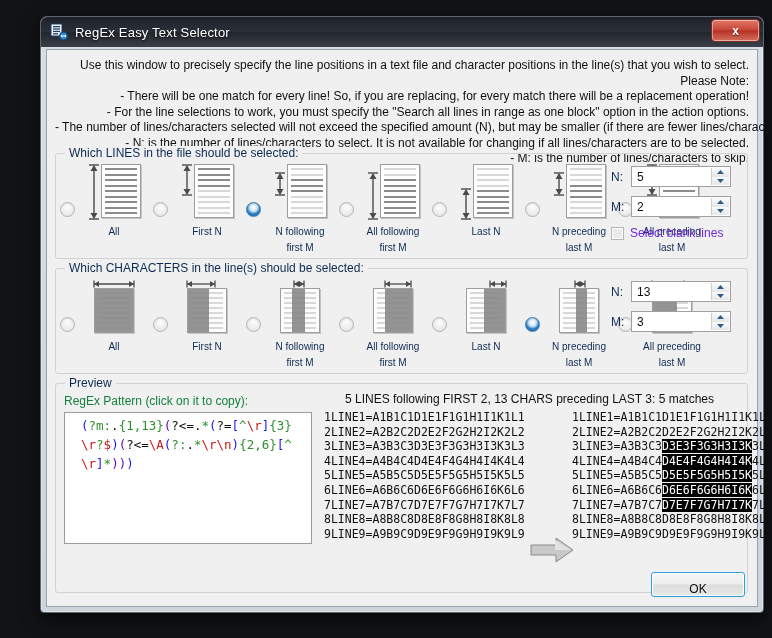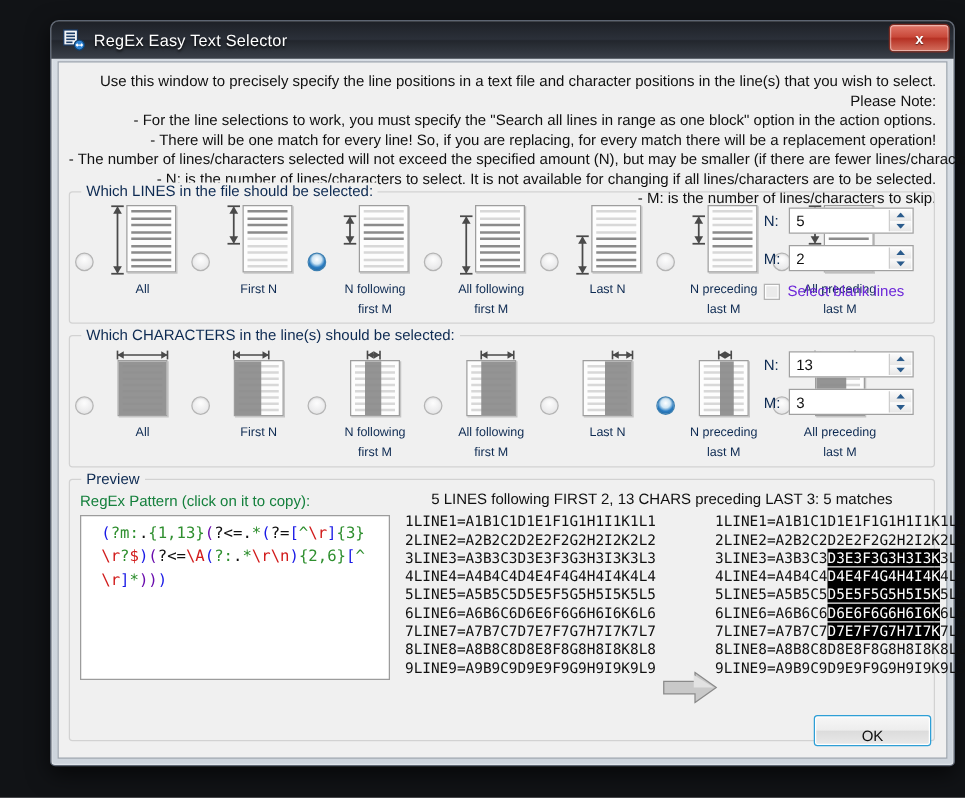--- a/index.html
+++ b/index.html
@@ -171,22 +171,22 @@
       <span class="close-btn">
         <span>x</span>
       </span>
     </div>
 
     <div class="client">
 
       <div class="notes">
         <div>Use this window to precisely specify the line positions in a text file and character positions in the line(s) that you wish to select.</div>
         <div>Please Note:</div>
+        <div>- There will be one match for every line! So, if you are replacing, for every match there will be a replacement operation!</div>
         <div>- For the line selections to work, you must specify the "Search all lines in range as one block" option in the action options.</div>
-        <div>- There will be one match for every line! So, if you are replacing, for every match there will be a replacement operation!</div>
         <div>- The number of lines/characters selected will not exceed the specified amount (N), but may be smaller (if there are fewer lines/characters).</div>
         <div>- N: is the number of lines/characters to select. It is not available for changing if all lines/characters are to be selected.</div>
         <div>- M: is the number of lines/characters to skip.</div>
       </div>
 
       <div class="group" id="group-lines">
         <div class="glabel">Which LINES in the file should be selected:</div>
         <div class="optrow" id="lines-options">
             <div class="opt">
               <div class="radio"></div>

